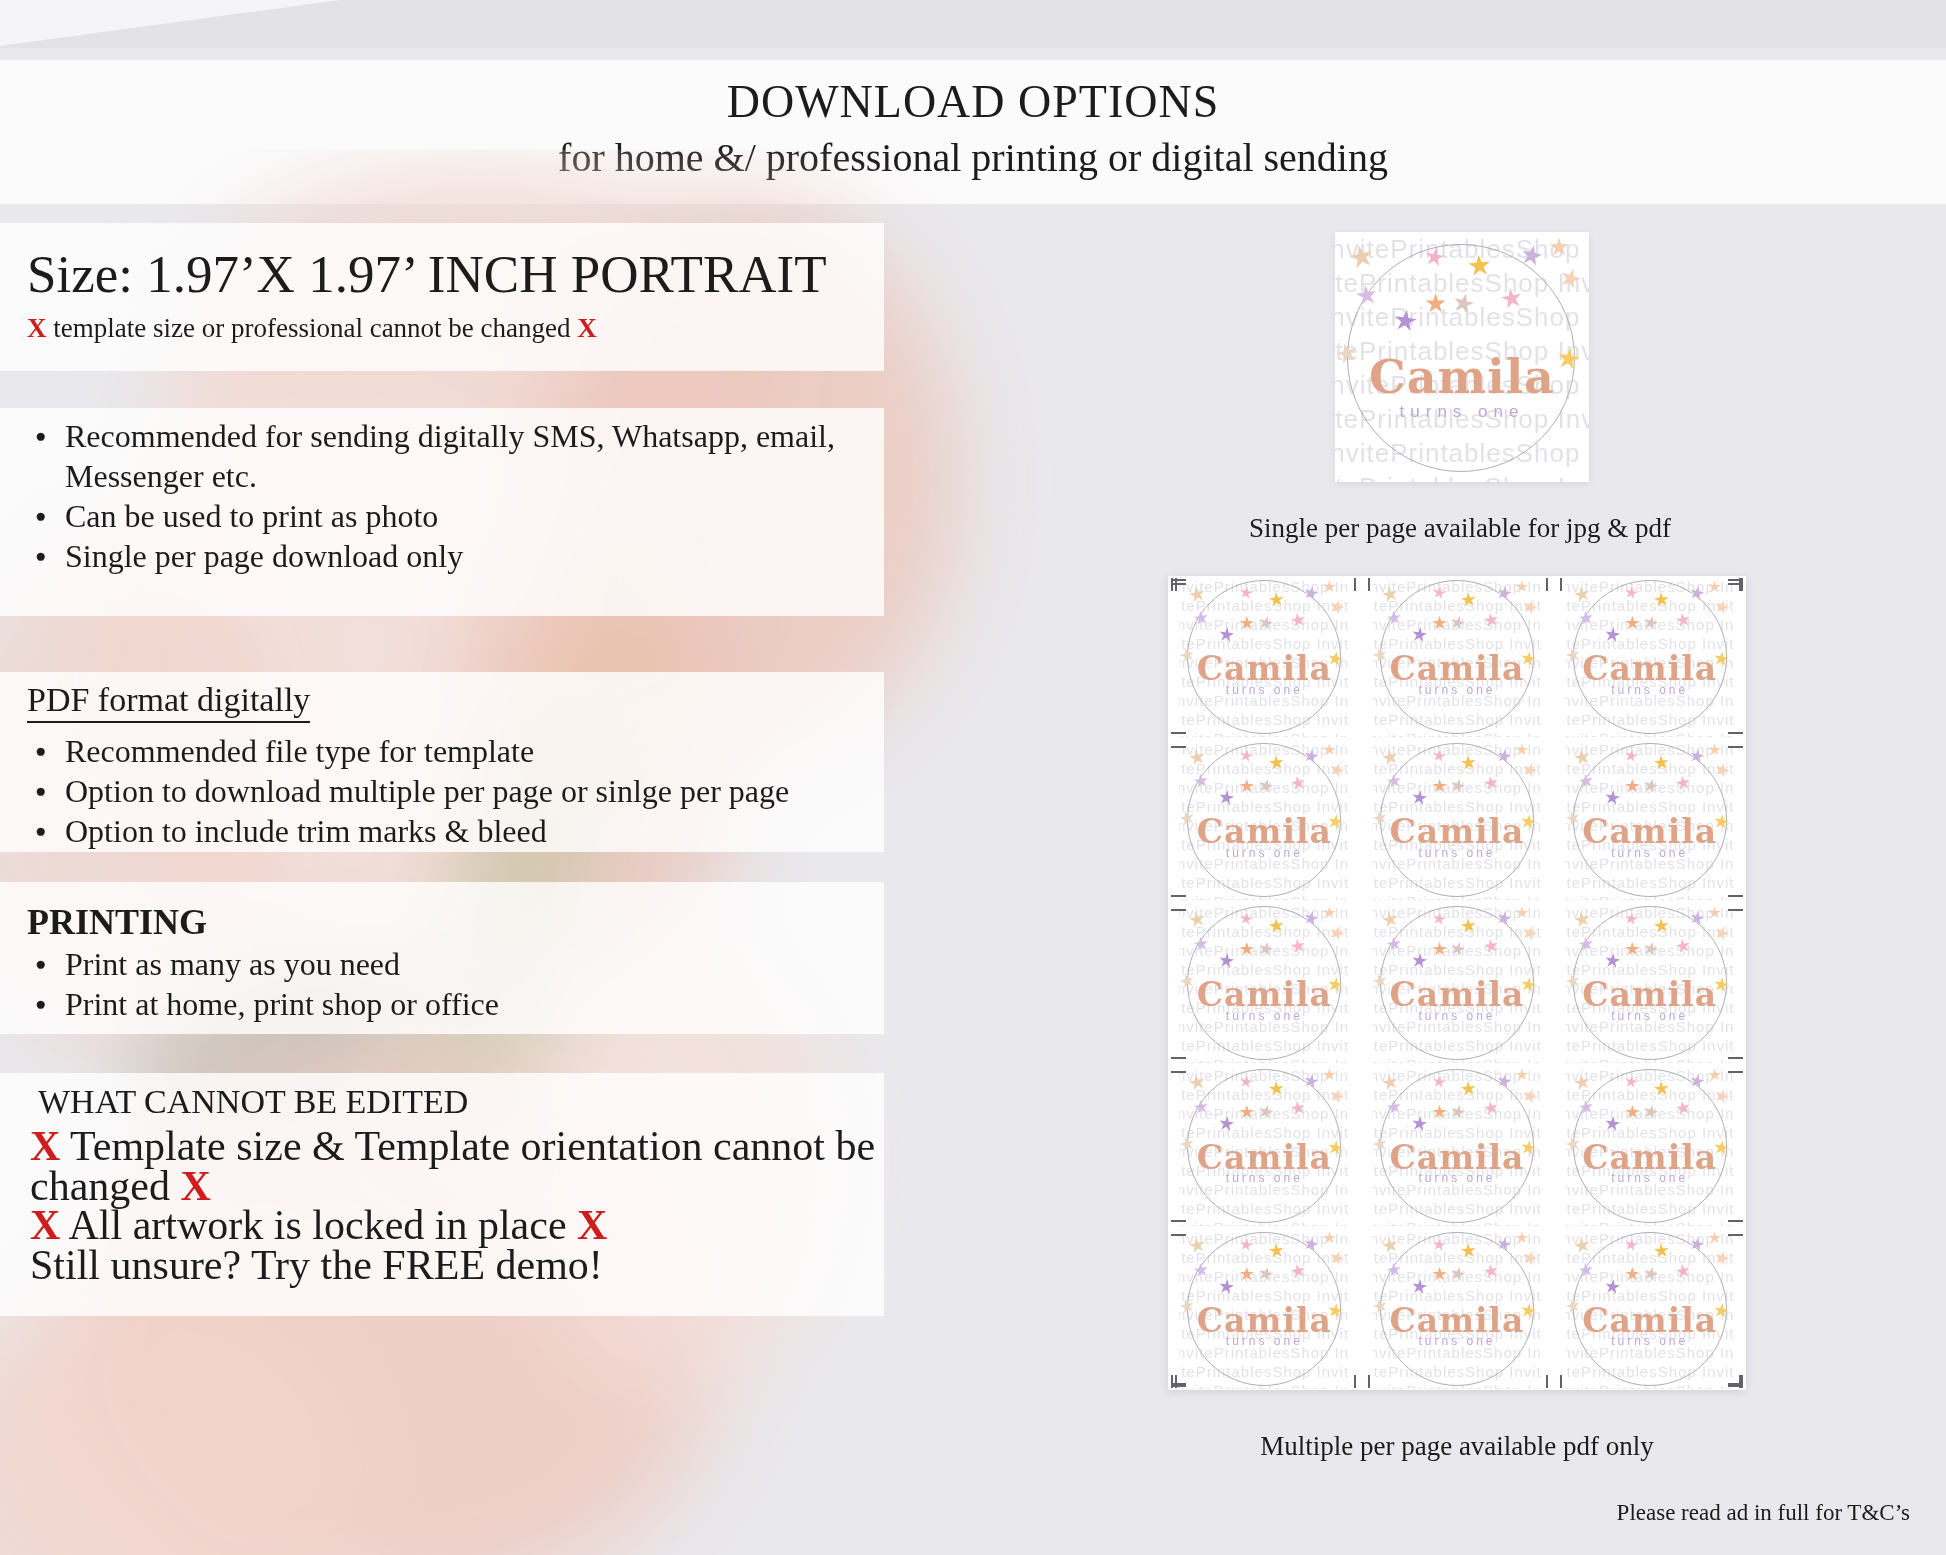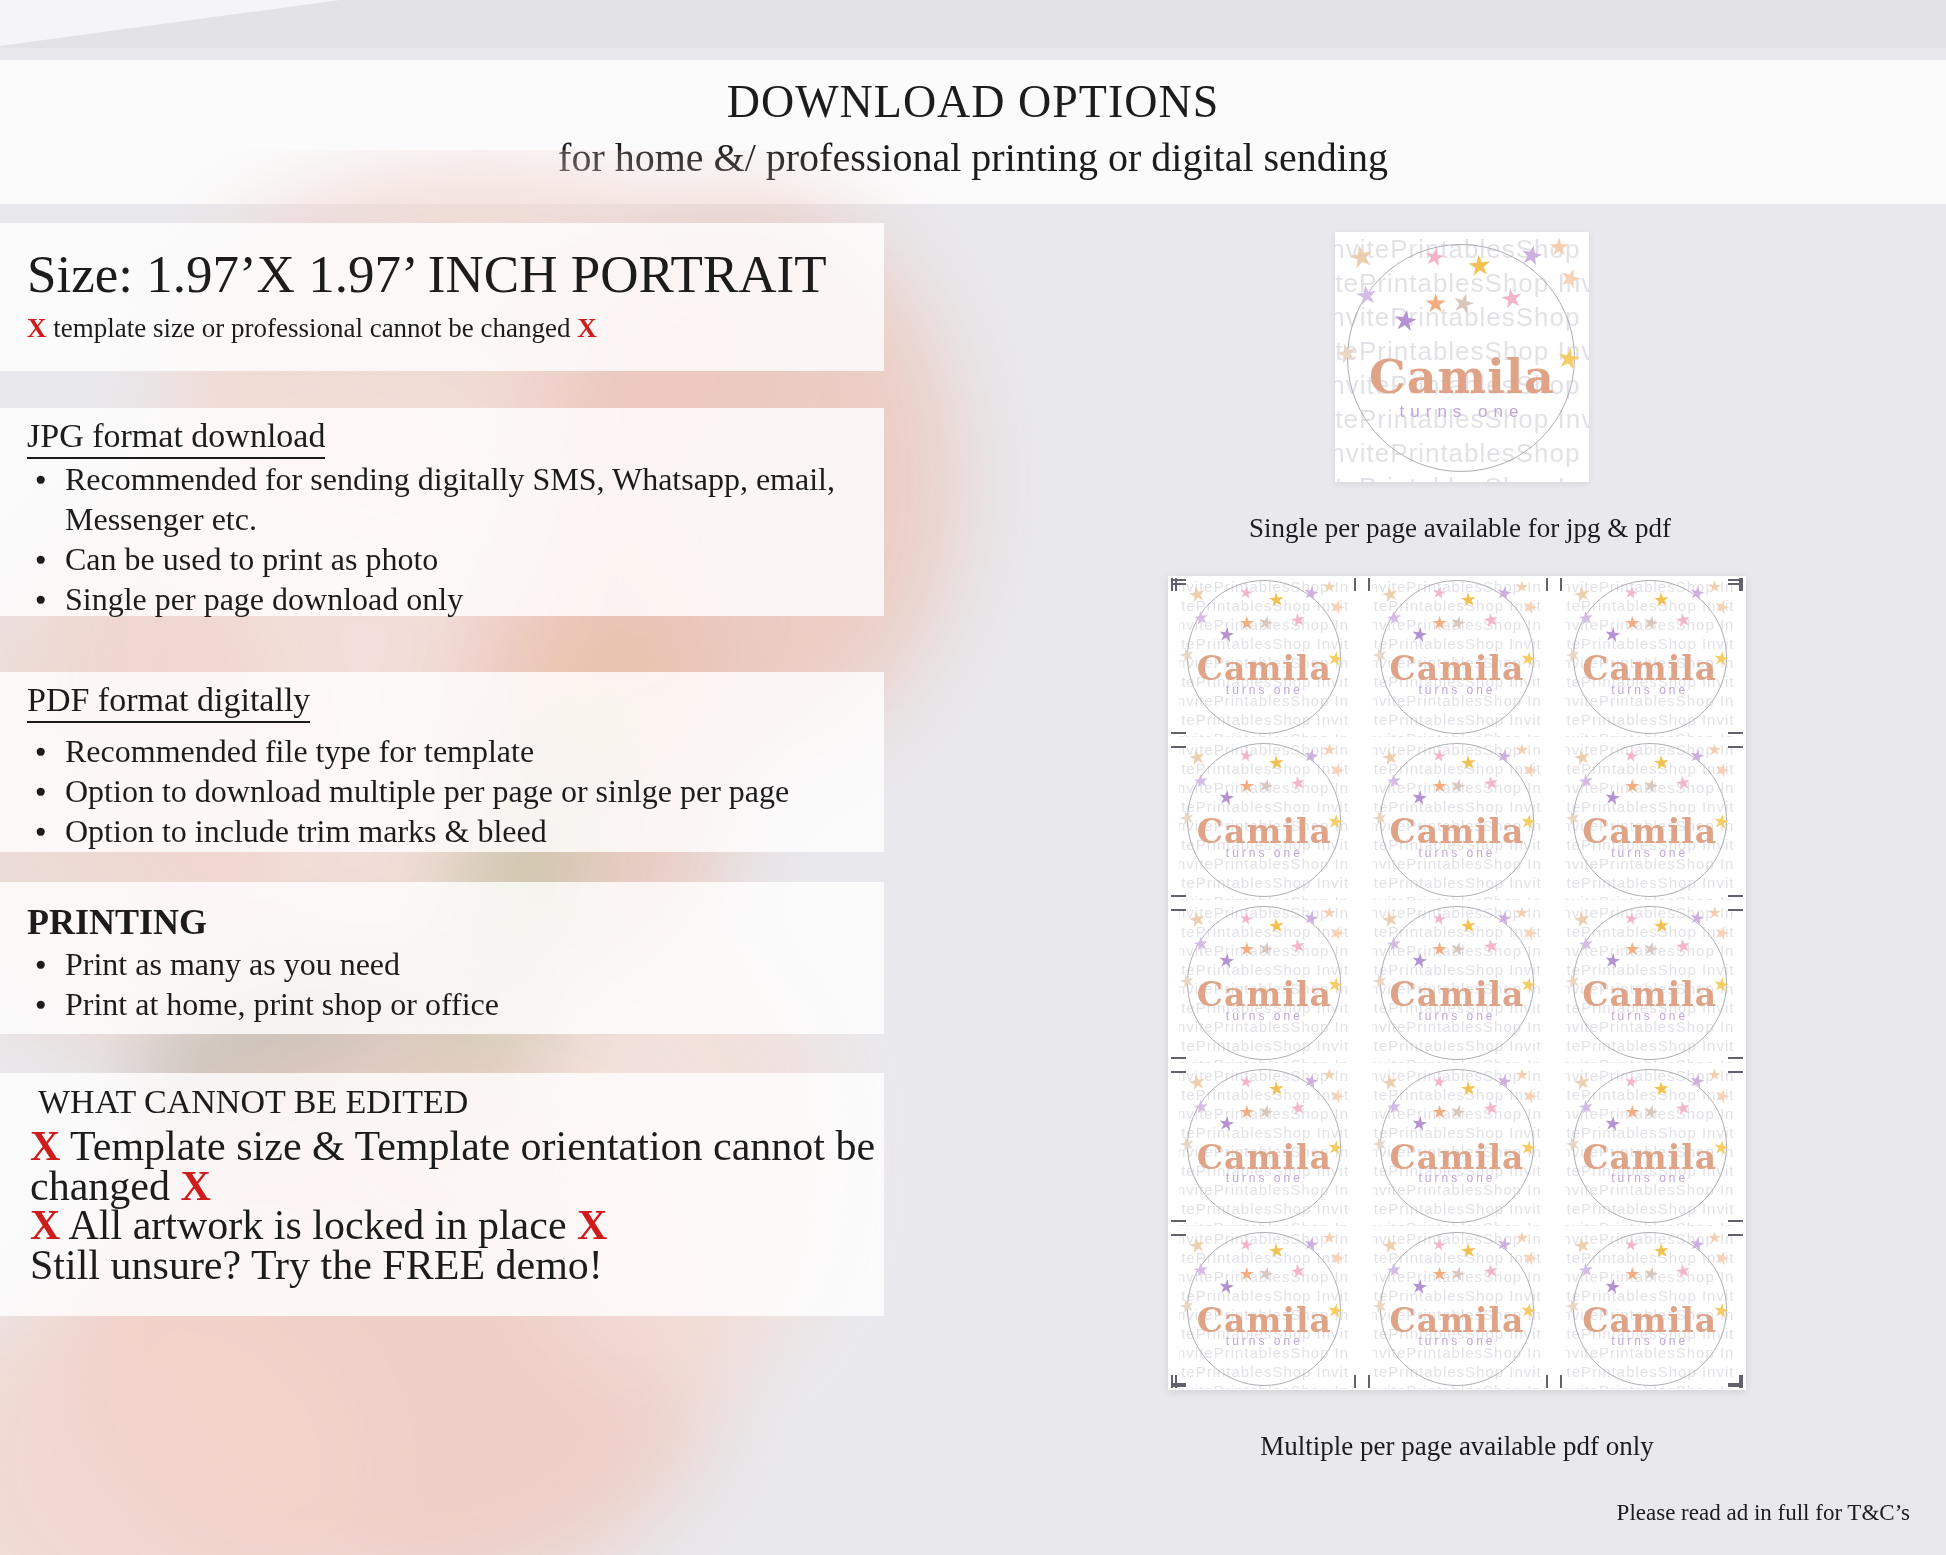--- a/index.html
+++ b/index.html
@@ -100,21 +100,20 @@
   <div class="strip" id="size-strip">
     <div class="size-title">Size: 1.97’X 1.97’ INCH PORTRAIT</div>
     <div class="size-note">
       <span class="rx">X</span>
       <span>template size or professional cannot be changed</span>
       <span class="rx">X</span>
     </div>
   </div>
 
   <div class="strip" id="jpg-strip">
-    <div class="sec-heading underlined">JPG format download</div>
     <ul class="bullets">
         <li>Recommended for sending digitally SMS, Whatsapp, email,
 Messenger etc.</li>
         <li>Can be used to print as photo</li>
         <li>Single per page download only</li>
       </ul>
   </div>
 
   <div class="strip" id="pdf-strip">
     <div class="sec-heading underlined">PDF format digitally</div>

